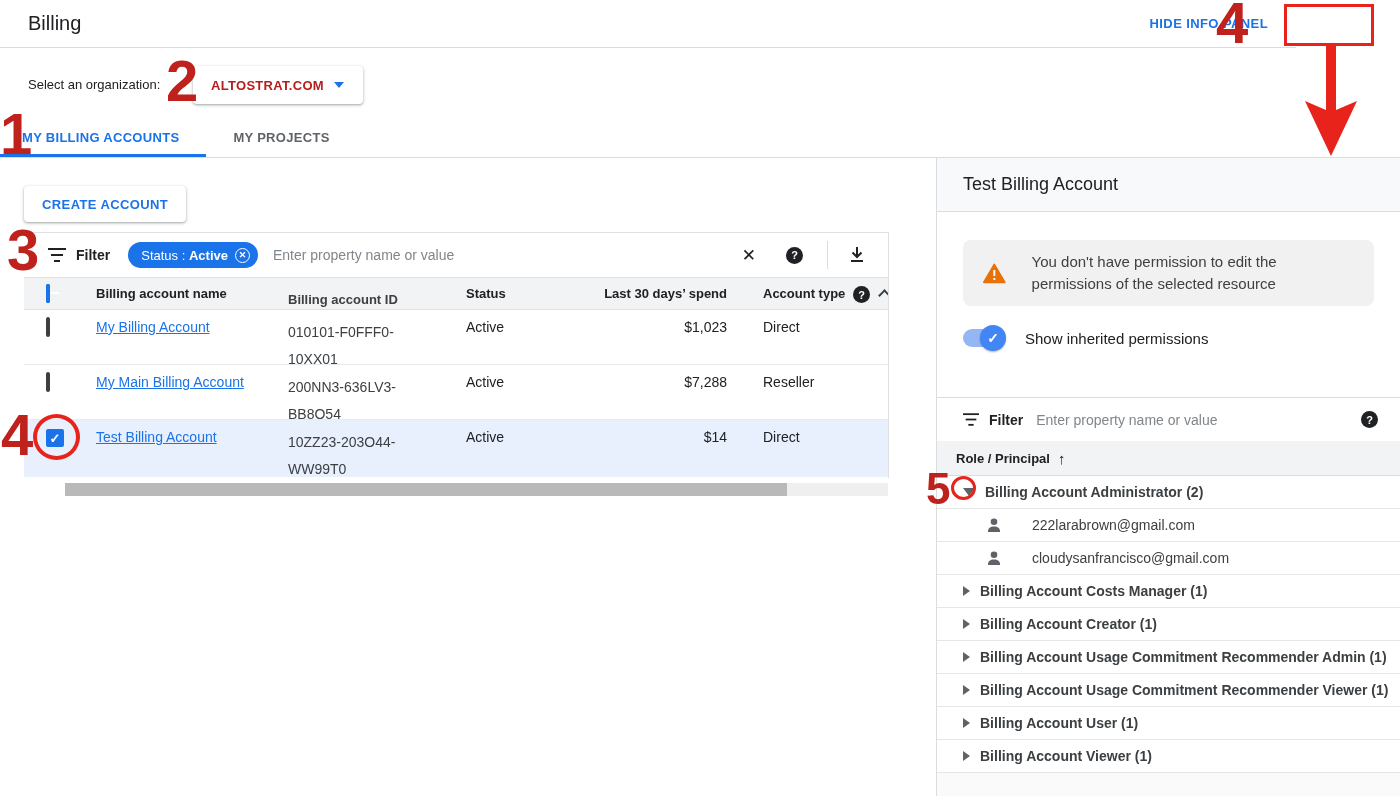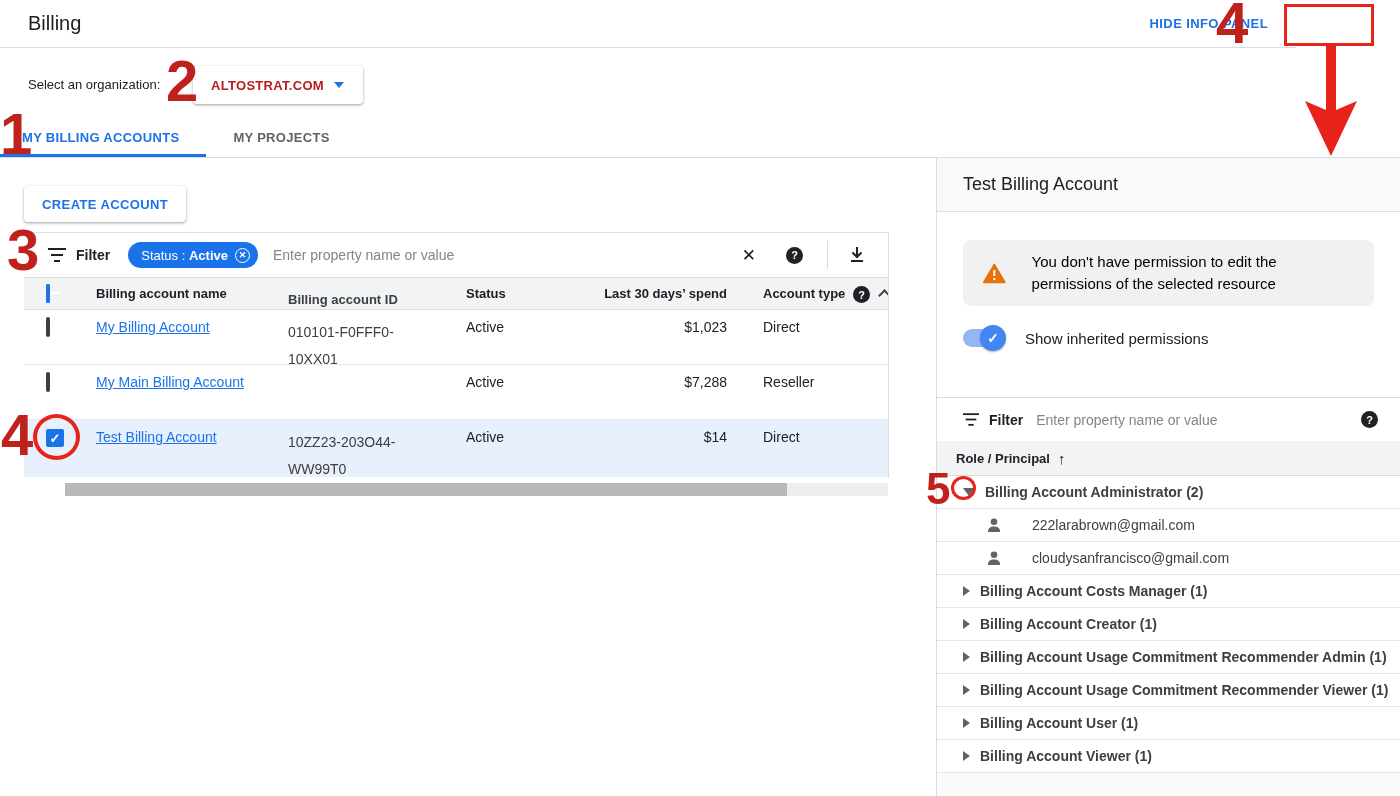--- a/index.html
+++ b/index.html
@@ -72,21 +72,21 @@
   .cb.indet { background:#1a73e8; border-color:#1a73e8; position:relative; }
   .cb.indet::after { content:""; position:absolute; left:3px; top:6px; width:8px; height:2px; background:#fff; }
   .hscroll-track { position:absolute; left:65px; top:325px; width:823px; height:13px; background:#efefef; }
   .hscroll-thumb { position:absolute; left:65px; top:325px; width:722px; height:13px; background:#b9b9b9; cursor:grab; }
 
   
   .panel { position:absolute; left:936px; top:158px; width:464px; height:638px; border-left:1px solid #dadce0; background:#fff; display:flex; flex-direction:column; }
   .panel-header { height:54px; background:#f8f9fa; border-bottom:1px solid #dadce0; display:flex; align-items:center; padding-left:26px; flex:0 0 auto; }
   .panel-title { font-size:18px; font-weight:400; color:#202124; }
   .warnbox { margin:28px 26px 0 26px; height:66px; background:#f1f1f1; border-radius:8px; display:flex; align-items:center; padding:0 18px 0 20px; gap:26px; flex:0 0 auto; }
-  .warn-text { font-size:15px; line-height:22px; width:330px; color:#000000; }
+  .warn-text { font-size:15px; line-height:22px; width:330px; color:#404040; }
   .toggle-row { margin:17px 26px 0 26px; height:30px; display:flex; align-items:center; gap:22px; flex:0 0 auto; }
   .toggle { width:40px; height:18px; border-radius:9px; background:#94b7f3; position:relative; cursor:pointer; flex:0 0 auto; }
   .toggle .knob { position:absolute; right:-3px; top:-4px; width:26px; height:26px; border-radius:50%; background:#4285f4; color:#fff; font-size:14px; font-weight:700; display:flex; align-items:center; justify-content:center; box-shadow:0 1px 2px rgba(0,0,0,.3); }
   .toggle-label { font-size:15px; color:#202124; }
   .panel-filter { margin-top:44px; border-top:1px solid #dadce0; height:44px; display:flex; align-items:center; padding:0 22px 0 26px; flex:0 0 auto; }
   .panel-filter .f-label { margin-left:10px; font-size:14px; font-weight:700; }
   .panel-filter .filter-input { margin-left:13px; }
   .role-header { height:35px; background:#f1f3f4; border-bottom:1px solid #dadce0; display:flex; align-items:center; padding-left:19px; gap:8px; font-size:13px; font-weight:700; flex:0 0 auto; }
   .sort-arrow { font-size:15px; font-weight:700; cursor:pointer; }
   .role-list { flex:0 0 auto; }
@@ -173,20 +173,21 @@
       <span class="cell c-name"><a class="blue-link">My Billing Account</a></span>
       <span class="cell c-id"><span>010101-F0FFF0-</span><br><span>10XX01</span></span>
       <span class="cell c-status">Active</span>
       <span class="cell c-spend">$1,023</span>
       <span class="cell c-type">Direct</span>
     </div>
 
     <div class="trow tr">
       <span class="cell c-cb"><span class="cb"></span></span>
       <span class="cell c-name"><a class="blue-link">My Main Billing Account</a></span>
+      <span class="cell c-id"><span>200NN3-636LV3-</span><br><span>BB8O54</span></span>
       <span class="cell c-status">Active</span>
       <span class="cell c-spend">$7,288</span>
       <span class="cell c-type">Reseller</span>
     </div>
 
     <div class="trow tr selected">
       <span class="cell c-cb">
           <span class="cb checked">✓</span>
         </span>
       <span class="cell c-name"><a class="blue-link">Test Billing Account</a></span>

